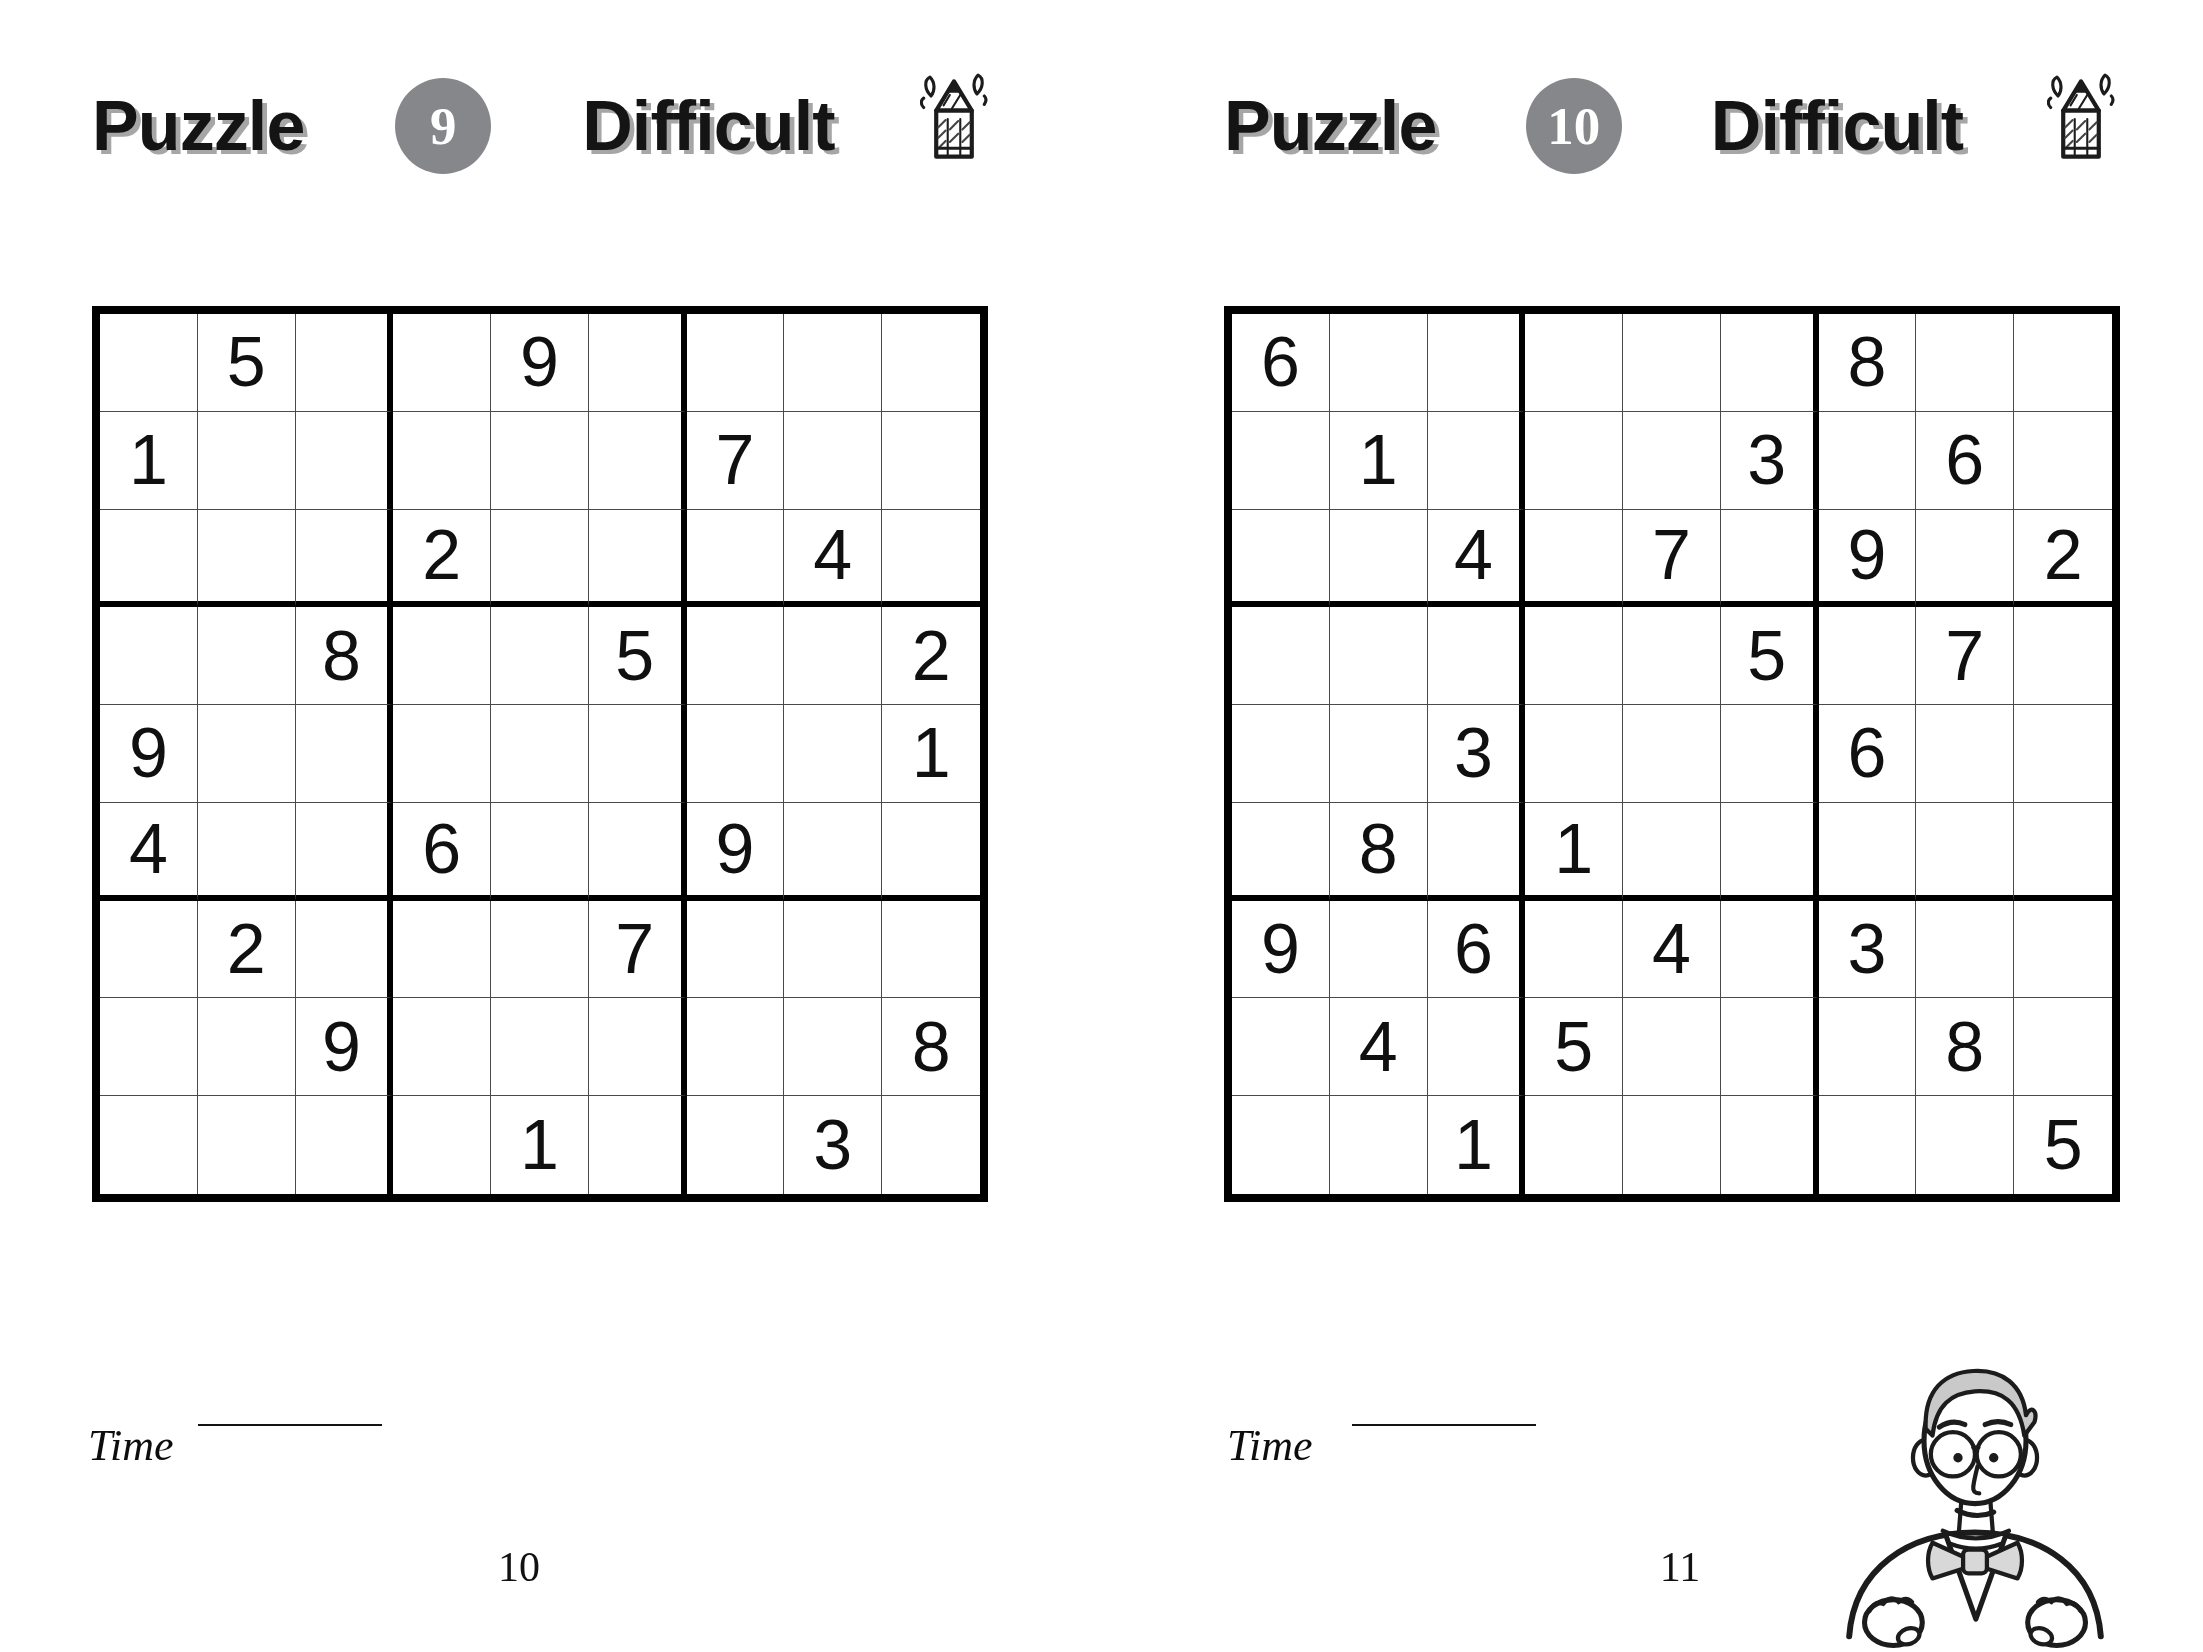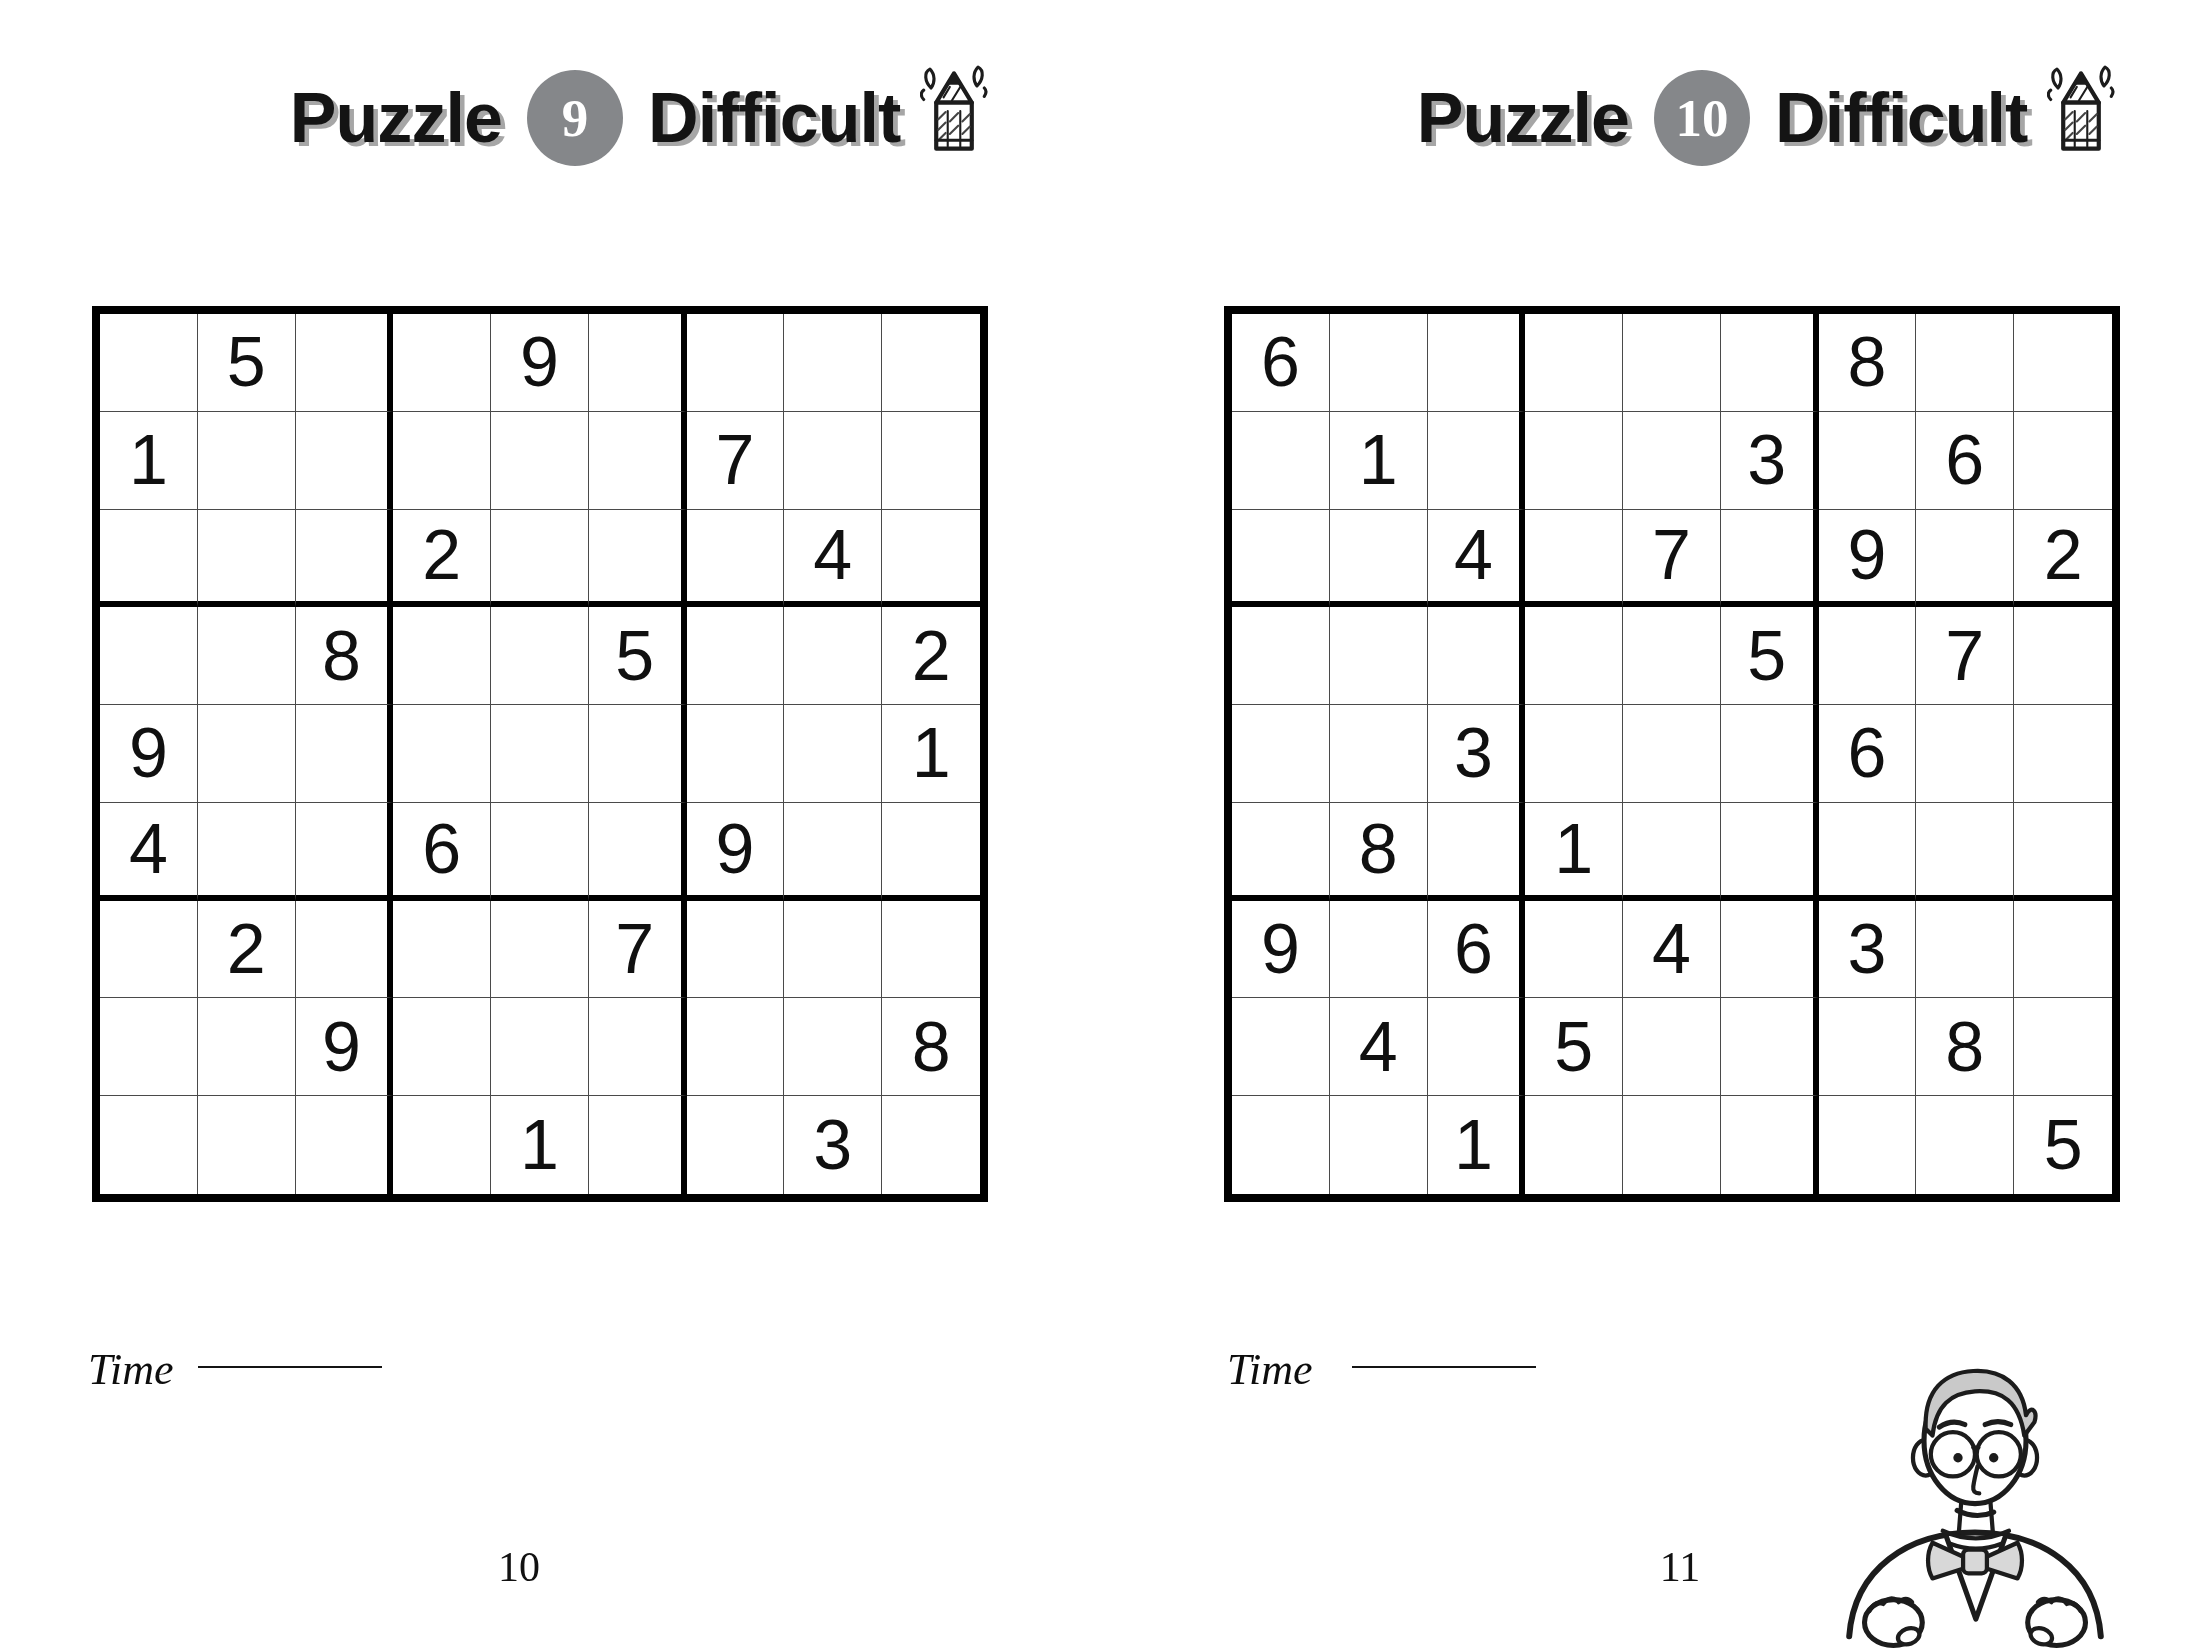--- a/index.html
+++ b/index.html
@@ -1,20 +1,20 @@
 <!DOCTYPE html>
 <html style="font-size:14.7px"><head>
 <meta charset="utf-8">
 <style>
   html,body{margin:0;padding:0;background:#e8e8e8}
   .sheet{position:relative;width:2204px;height:1653px;background:#ffffff;overflow:hidden;
          font-family:"Liberation Sans",sans-serif}
 
   
-  .pheader{position:absolute;top:64px;height:108px;display:flex;align-items:center;justify-content:flex-end;gap:25px}
+  .pheader{position:absolute;top:72px;height:108px;display:flex;align-items:center;justify-content:space-between;gap:25px}
   .pheader.left{left:92px;width:896px}
   .pheader.right{left:1224px;width:891px}
   .htext{font:700 70px/1 "Liberation Sans",sans-serif;color:#141414;letter-spacing:-0.9px;
          text-shadow:4.6px 3.7px 0 #a6a6a6}
   .badge{width:96px;height:96px;border-radius:50%;background:#85878A;
          display:flex;align-items:center;justify-content:center;flex:0 0 auto}
   .badge span{font:700 53px/1 "Liberation Serif",serif;color:#ffffff}
   .pencil{width:68px;height:92px;margin-left:-5.5px;margin-top:-14.7px;flex:0 0 auto}
 
   
@@ -25,21 +25,21 @@
   .grid.right{left:1224px}
   .cell{border-right:1.8px solid #4a4a4a;border-bottom:1.8px solid #4a4a4a;
         display:flex;align-items:center;justify-content:center;
         font:400 70px/1 "Liberation Sans",sans-serif;color:#101010}
   .cell.vthick{border-right:6.4px solid #000}
   .cell.hthick{border-bottom:6.4px solid #000}
   .cell.lastcol{border-right:0}
   .cell.lastrow{border-bottom:0}
 
   
-  .time{position:absolute;top:1348px;display:flex;align-items:center;gap:24px}
+  .time{position:absolute;top:1424px;display:flex;align-items:flex-start;gap:24px}
   .time.left{left:88px}
   .time.right{left:1227px;gap:39px}
   .time-label{font:italic 400 44px/1 "Liberation Serif",serif;color:#0d0d0d}
   .time-rule{width:184px;height:0;border-bottom:2.8px solid #141414;margin-bottom:6.4px}
 
   
   .pageno{position:absolute;top:1546px;width:110px;text-align:center;
           font:400 42px/1 "Liberation Serif",serif;color:#111}
   .pageno.left{left:464px}
   .pageno.right{left:1625px}

